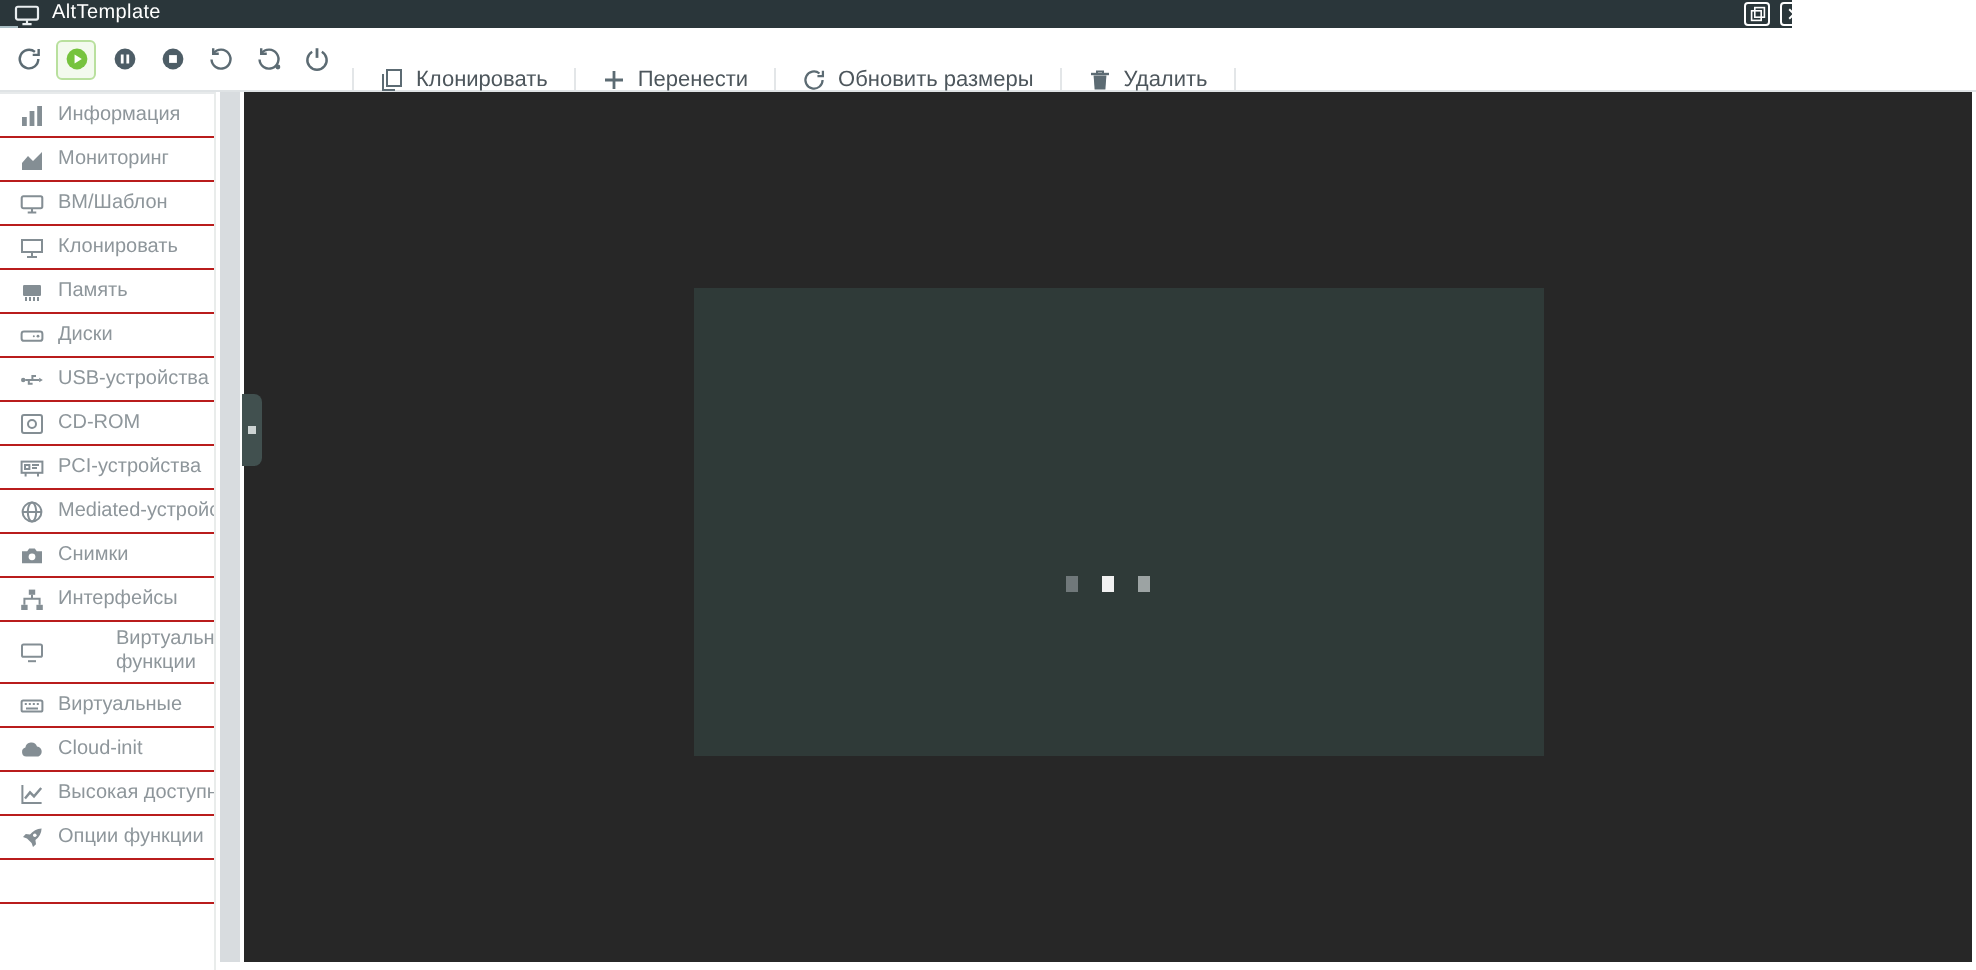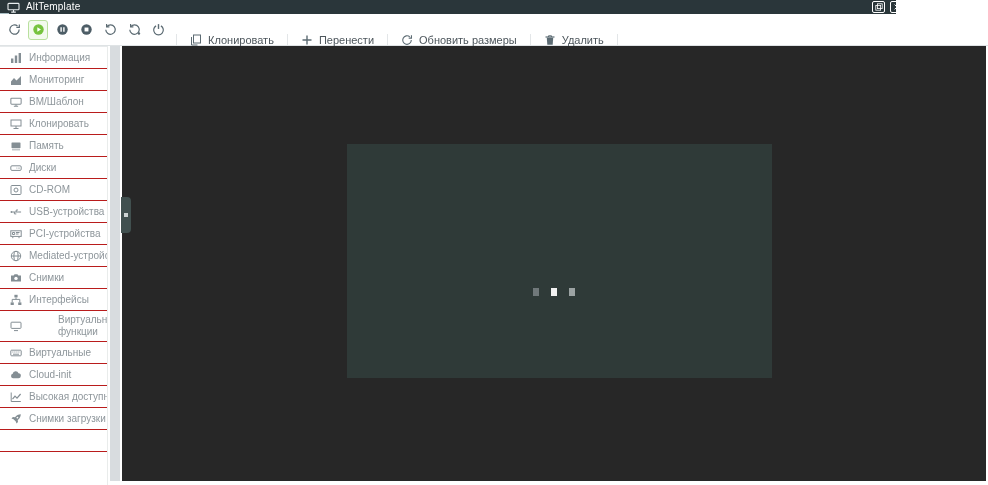--- a/index.html
+++ b/index.html
@@ -274,35 +274,35 @@
           <rect x="0.8" y="3.8" width="10.4" height="4.6" rx="1.2" fill="none" stroke="currentColor"></rect>
           <circle cx="9" cy="6.1" r="0.7" fill="currentColor"></circle>
           <circle cx="6.9" cy="6.1" r="0.5" fill="currentColor"></circle>
         </svg>
       </span>
       <span class="lbl">Диски</span>
     </div>
     <div class="side-item">
       <span class="side-icon">
         <svg viewBox="0 0 12 12">
-          <rect x="1" y="1.5" width="10" height="9" rx="1" fill="none" stroke="currentColor"></rect>
-          <circle cx="6" cy="6" r="2" fill="none" stroke="currentColor"></circle>
-        </svg>
-      </span>
-      <span class="lbl">CD-ROM</span>
-    </div>
-    <div class="side-item">
-      <span class="side-icon">
-        <svg viewBox="0 0 12 12">
           <circle cx="1.6" cy="6" r="1.1" fill="currentColor"></circle>
           <path d="M2.6 6h7M6.2 6V4h1.8M4.4 6v1.9h1.9" fill="none" stroke="currentColor"></path>
           <path d="M11.4 6L9.6 7.1V4.9z" fill="currentColor"></path>
         </svg>
       </span>
       <span class="lbl">USB-устройства</span>
+    </div>
+    <div class="side-item">
+      <span class="side-icon">
+        <svg viewBox="0 0 12 12">
+          <rect x="1" y="1.5" width="10" height="9" rx="1" fill="none" stroke="currentColor"></rect>
+          <circle cx="6" cy="6" r="2" fill="none" stroke="currentColor"></circle>
+        </svg>
+      </span>
+      <span class="lbl">CD-ROM</span>
     </div>
     <div class="side-item">
       <span class="side-icon">
         <svg viewBox="0 0 12 12">
           <rect x="0.8" y="2.8" width="10.4" height="5.6" fill="none" stroke="currentColor"></rect>
           <path d="M2.8 8.4v1.8M9 8.4v1.8" stroke="currentColor" fill="none"></path>
           <path d="M2.5 4.5h2.2v2H2.5zM6 4.5h3.5M6 6h2.5" stroke="currentColor" fill="none"></path>
         </svg>
       </span>
       <span class="lbl">PCI-устройства</span>
@@ -372,21 +372,21 @@
       </span>
       <span class="lbl">Высокая доступность</span>
     </div>
     <div class="side-item">
       <span class="side-icon">
         <svg viewBox="0 0 12 12">
           <path d="M10.8 1.2C8.4 1.3 6.4 2.4 5 4.3L2.9 4 1.5 5.5l2 .7 2.3 2.3.7 2 1.5-1.4-.3-2.1c1.9-1.4 3-3.4 3.1-5.8z" fill="currentColor"></path>
           <circle cx="7.4" cy="4.6" r="0.9" fill="#fff"></circle>
         </svg>
       </span>
-      <span class="lbl">Снимки загрузки</span>
+      <span class="lbl">Опции функции</span>
     </div>
     <div class="side-item"></div>
   </aside>
 
 <div class="scroll-track"></div>
 
 <div class="main"></div>
 <div class="console-screen"></div>
 <div class="loading-dots">
     <span class="dot" style="background: rgb(112, 120, 122);"></span>

